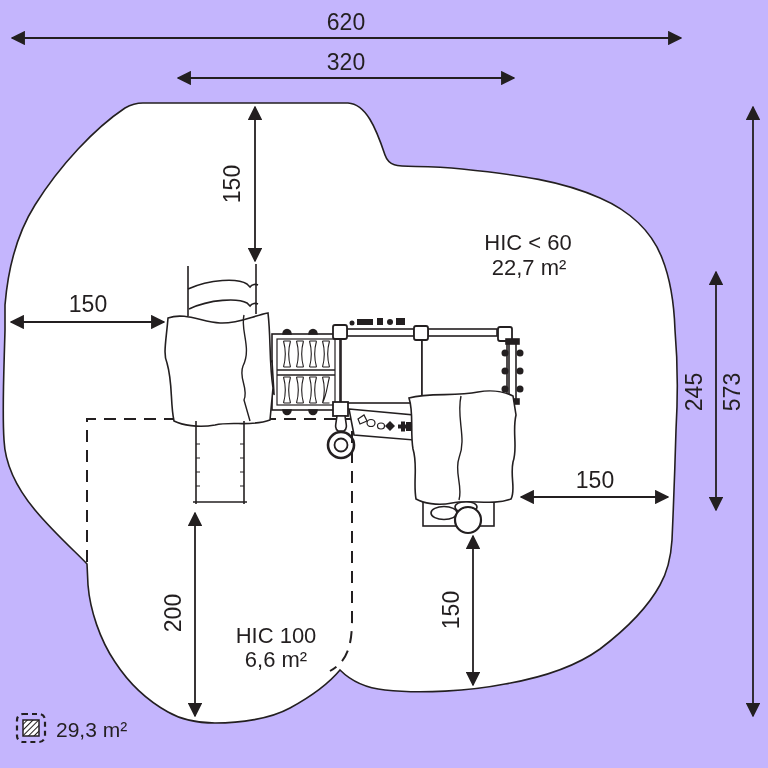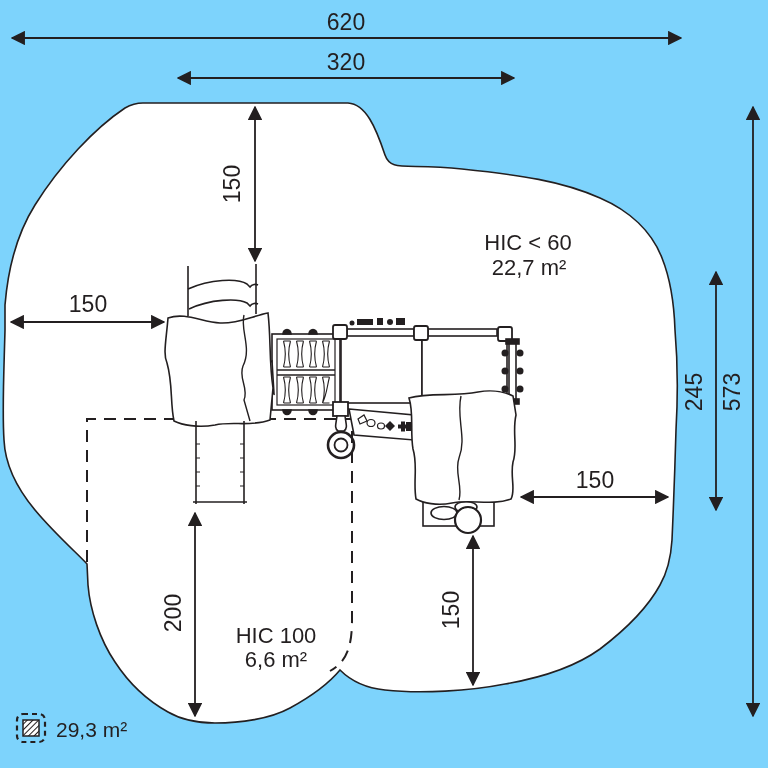--- a/index.html
+++ b/index.html
@@ -1,17 +1,17 @@
 <!DOCTYPE html>
 <html><head>
 <meta charset="utf-8">
 <style>
   html,body{margin:0;padding:0;background:#fff;}
   .canvas{
-    position:relative;width:768px;height:768px;background:#7dd3fc;
+    position:relative;width:768px;height:768px;background:#c4b5fd;
     font-family:"Liberation Sans",sans-serif;overflow:hidden;
   }
   svg{position:absolute;left:0;top:0;}
   svg text{fill:#231f20;font-family:"Liberation Sans",sans-serif;}
   .dim-label{font-size:23px;font-weight:normal;}
   .zone-label{font-size:22px;font-weight:normal;}
   .legend-label{font-size:21px;font-weight:normal;}
 </style>
 </head>
 <body>

